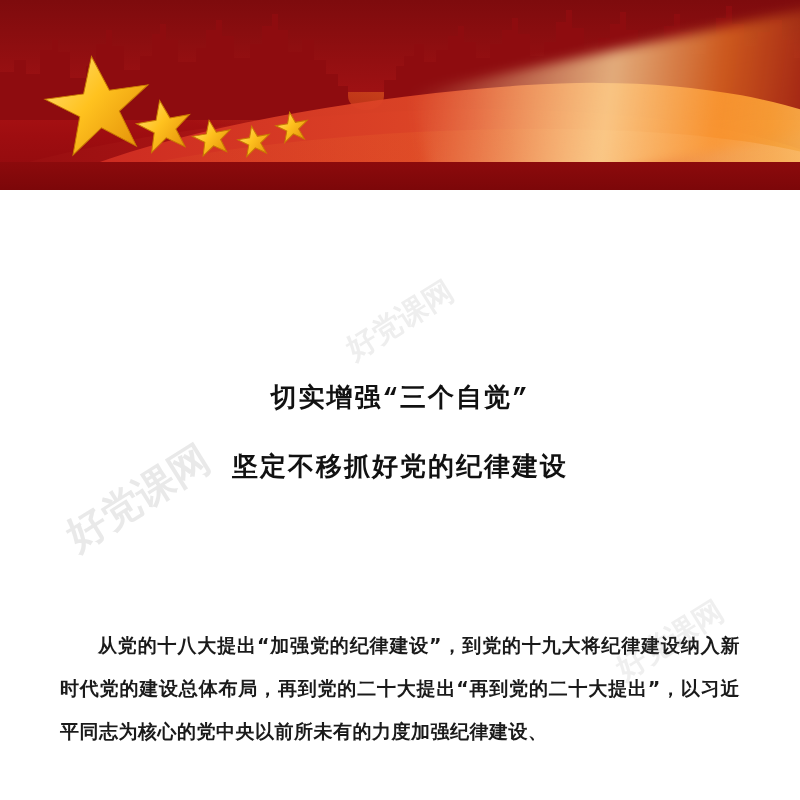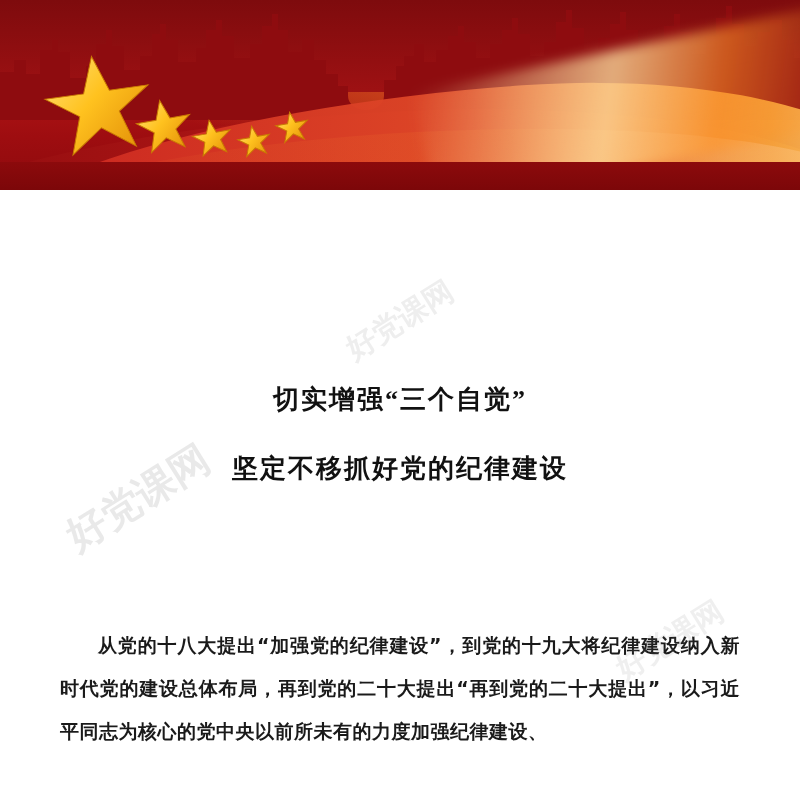--- a/index.html
+++ b/index.html
@@ -97,21 +97,21 @@
     width: 800px;
     height: 610px;
     box-sizing: border-box;
     padding: 0 60px;
   }
   .title-block {
     margin-top: 190px;
     text-align: center;
   }
   .title-line {
-    font-family: Liberation Serif, serif;
+    font-family: Liberation Mono, monospace;
     font-weight: bold;
     font-size: 26px;
     color: #111111;
     letter-spacing: 2px;
     line-height: 1.5;
   }
   .title-line + .title-line {
     margin-top: 30px;
   }
   .para {

